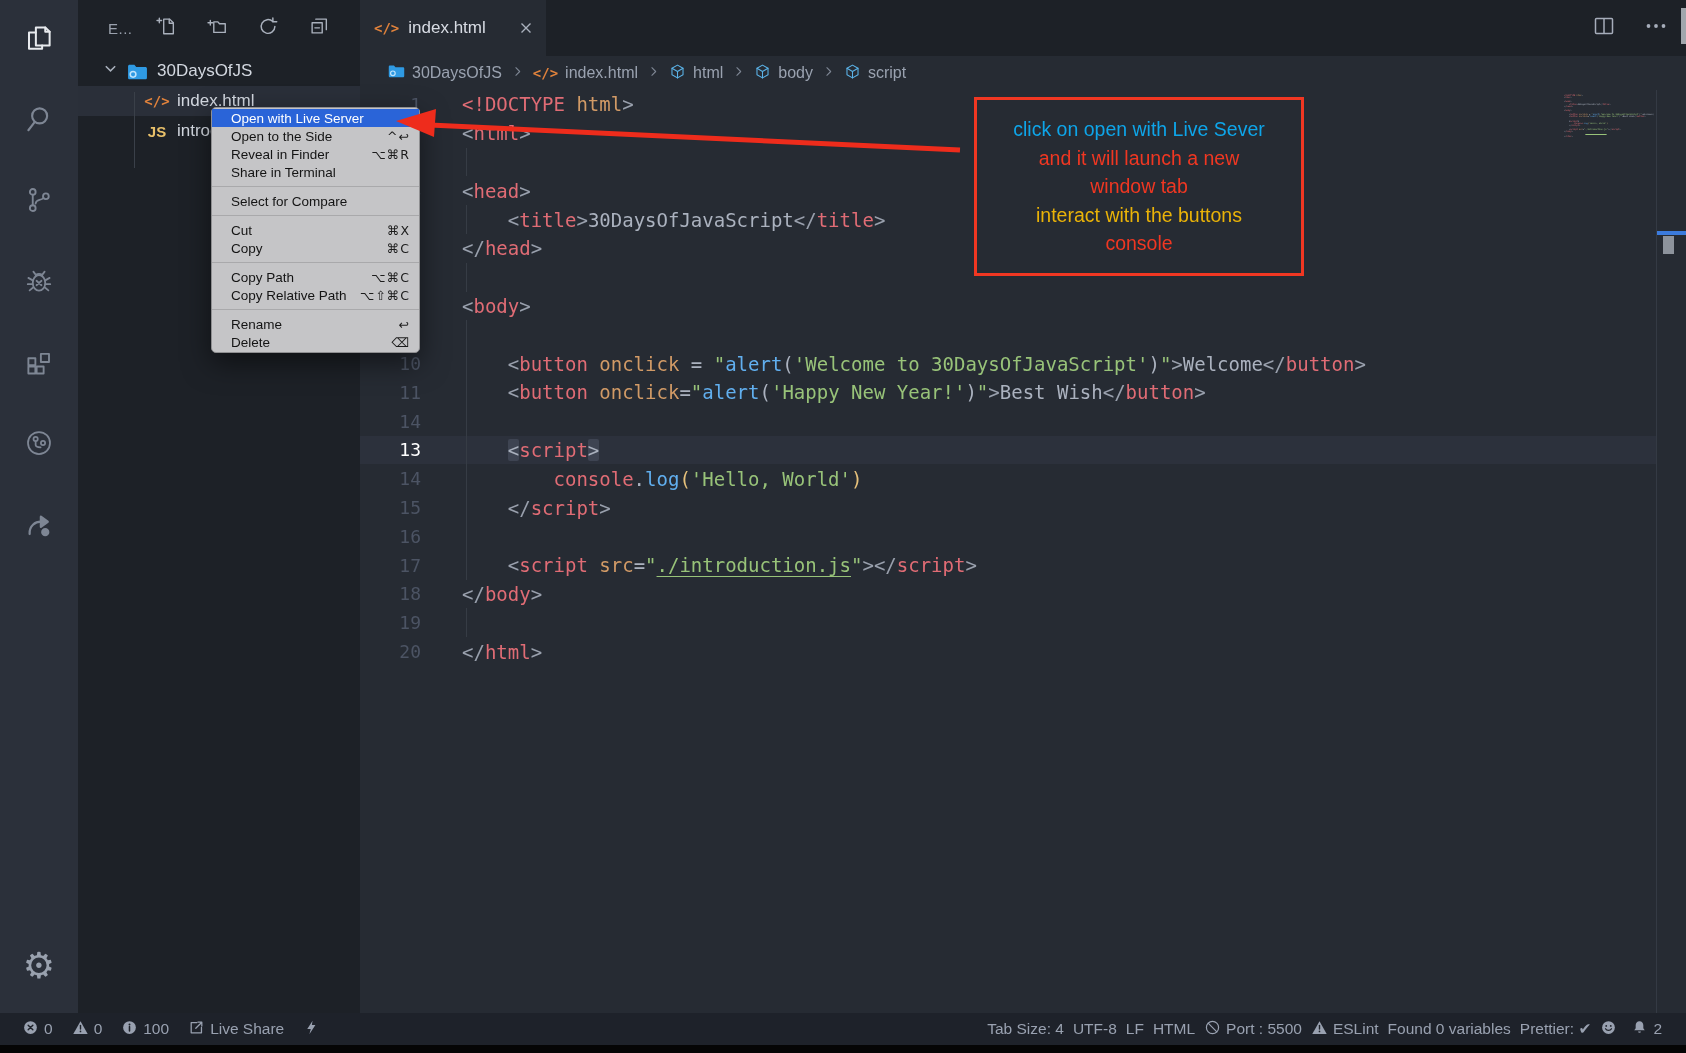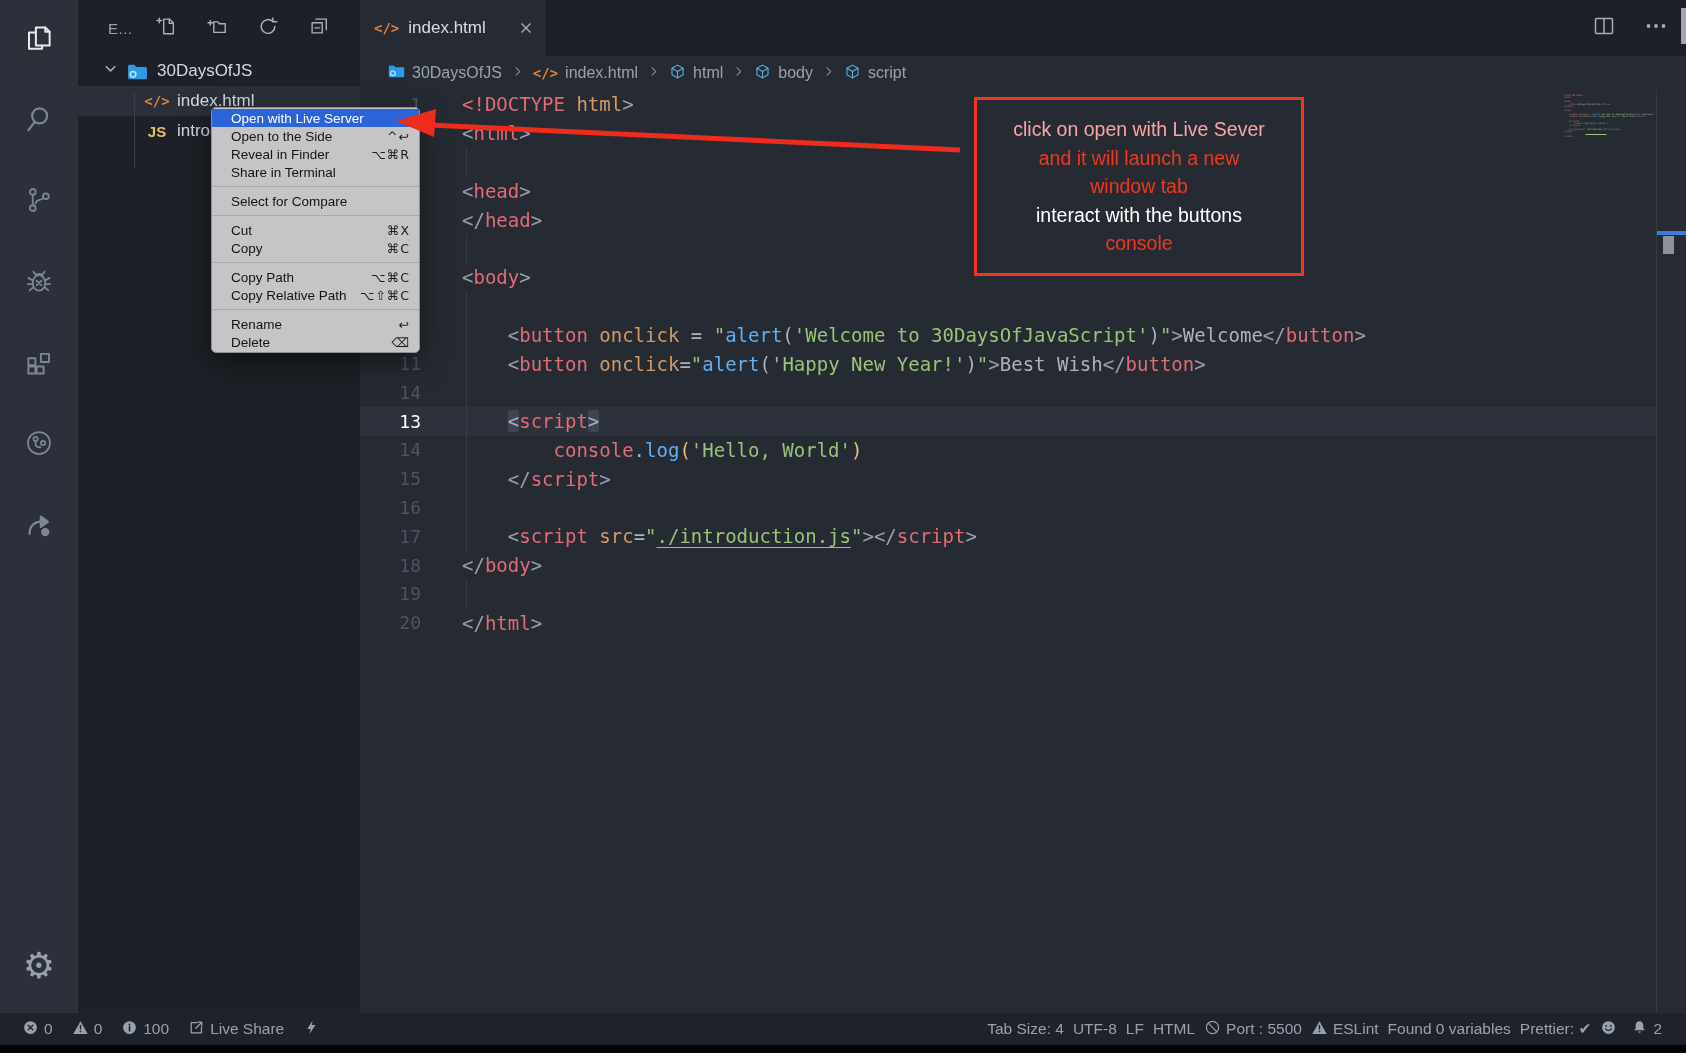--- a/index.html
+++ b/index.html
@@ -281,20 +281,21 @@
             </svg></span>
           <span>script</span>
         </span>
       </div>
 
     <div class="code-region" id="code-lines">
         <div class="code-line"><span class="ln">1</span><span class="ct"><span class="tk-t">&lt;!DOCTYPE</span><span class="tk-a"> html</span><span class="tk-p">&gt;</span></span></div>
         <div class="code-line"><span class="ln">2</span><span class="ct"><span class="tk-p">&lt;</span><span class="tk-t">html</span><span class="tk-p">&gt;</span></span></div>
         <div class="code-line"><span class="ln">3</span><i class="guide"></i><span class="ct"></span></div>
         <div class="code-line"><span class="ln">4</span><span class="ct"><span class="tk-p">&lt;</span><span class="tk-t">head</span><span class="tk-p">&gt;</span></span></div>
+        <div class="code-line"><span class="ln">5</span><i class="guide"></i><span class="ct"><span class="tk-x">    </span><span class="tk-p">&lt;</span><span class="tk-t">title</span><span class="tk-p">&gt;</span><span class="tk-x">30DaysOfJavaScript</span><span class="tk-p">&lt;/</span><span class="tk-t">title</span><span class="tk-p">&gt;</span></span></div>
         <div class="code-line"><span class="ln">6</span><span class="ct"><span class="tk-p">&lt;/</span><span class="tk-t">head</span><span class="tk-p">&gt;</span></span></div>
         <div class="code-line"><span class="ln">7</span><i class="guide"></i><span class="ct"></span></div>
         <div class="code-line"><span class="ln">8</span><span class="ct"><span class="tk-p">&lt;</span><span class="tk-t">body</span><span class="tk-p">&gt;</span></span></div>
         <div class="code-line"><span class="ln">9</span><i class="guide"></i><span class="ct"></span></div>
         <div class="code-line"><span class="ln">10</span><i class="guide"></i><span class="ct"><span class="tk-x">    </span><span class="tk-p">&lt;</span><span class="tk-t">button</span><span class="tk-a"> onclick</span><span class="tk-x"> = </span><span class="tk-s">"</span><span class="tk-f">alert</span><span class="tk-x">(</span><span class="tk-s">'Welcome to 30DaysOfJavaScript'</span><span class="tk-x">)</span><span class="tk-s">"</span><span class="tk-p">&gt;</span><span class="tk-x">Welcome</span><span class="tk-p">&lt;/</span><span class="tk-t">button</span><span class="tk-p">&gt;</span></span></div>
         <div class="code-line"><span class="ln">11</span><i class="guide"></i><span class="ct"><span class="tk-x">    </span><span class="tk-p">&lt;</span><span class="tk-t">button</span><span class="tk-a"> onclick</span><span class="tk-x">=</span><span class="tk-s">"</span><span class="tk-f">alert</span><span class="tk-x">(</span><span class="tk-s">'Happy New Year!'</span><span class="tk-x">)</span><span class="tk-s">"</span><span class="tk-p">&gt;</span><span class="tk-x">Best Wish</span><span class="tk-p">&lt;/</span><span class="tk-t">button</span><span class="tk-p">&gt;</span></span></div>
         <div class="code-line"><span class="ln">14</span><i class="guide"></i><span class="ct"></span></div>
         <div class="code-line current"><span class="ln">13</span><i class="guide"></i><span class="ct"><span class="tk-x">    </span><span class="tk-pb">&lt;</span><span class="tk-t">script</span><span class="tk-pb">&gt;</span></span></div>
         <div class="code-line"><span class="ln">14</span><i class="guide"></i><span class="ct"><span class="tk-x">        </span><span class="tk-v">console</span><span class="tk-x">.</span><span class="tk-f">log</span><span class="tk-g">(</span><span class="tk-s">'Hello, World'</span><span class="tk-g">)</span></span></div>
         <div class="code-line"><span class="ln">15</span><i class="guide"></i><span class="ct"><span class="tk-x">    </span><span class="tk-p">&lt;/</span><span class="tk-t">script</span><span class="tk-p">&gt;</span></span></div>
@@ -325,24 +326,24 @@
         <div class="mm-line"><span class="tk-x">    </span><span class="tk-p">&lt;</span><span class="tk-t">script</span><span class="tk-a"> src</span><span class="tk-x">=</span><span class="tk-s">"</span><span class="tk-l">./introduction.js</span><span class="tk-s">"</span><span class="tk-p">&gt;</span><span class="tk-p">&lt;/</span><span class="tk-t">script</span><span class="tk-p">&gt;</span></div>
         <div class="mm-line"><span class="tk-p">&lt;/</span><span class="tk-t">body</span><span class="tk-p">&gt;</span></div>
         <div class="mm-line"></div>
         <div class="mm-line"><span class="tk-p">&lt;/</span><span class="tk-t">html</span><span class="tk-p">&gt;</span></div>
       </div>
     <div class="ruler"></div>
     <div class="ruler-cursor"></div>
     <div class="ruler-handle"></div>
 
     <div class="annotation" id="annotation" style="border-color: rgb(240, 55, 34);">
-        <div style="color: #fca5a5;">click on open with Live Sever</div>
+        <div style="color: #0ea5e9;">click on open with Live Sever</div>
         <div style="color: rgb(240, 55, 34);">and it will launch a new</div>
         <div style="color: rgb(240, 55, 34);">window tab</div>
-        <div style="color: #ffffff;">interact with the buttons</div>
+        <div style="color: #eab308;">interact with the buttons</div>
         <div style="color: rgb(240, 55, 34);">console</div>
       </div>
   </div>
 
   <div class="ctx-menu" id="ctx-menu">
       <div class="ctx-item hl">
         <span>Open with Live Server</span>
         <span class="sc" style="color: rgb(255, 255, 255);"></span>
       </div>
       <div class="ctx-item">

